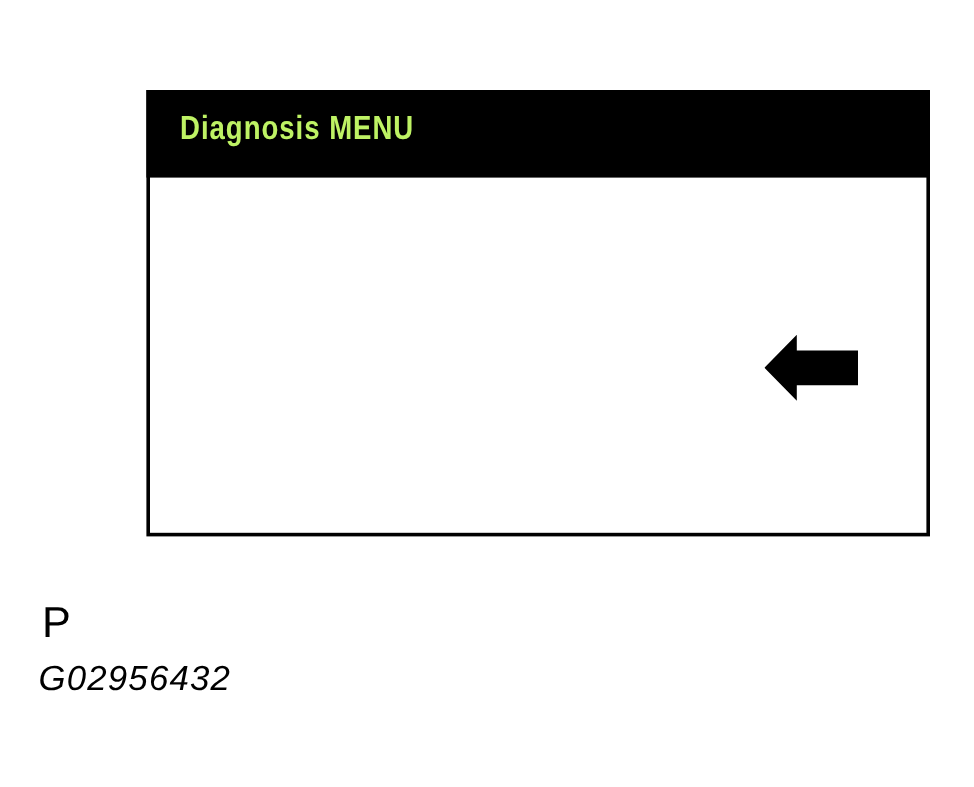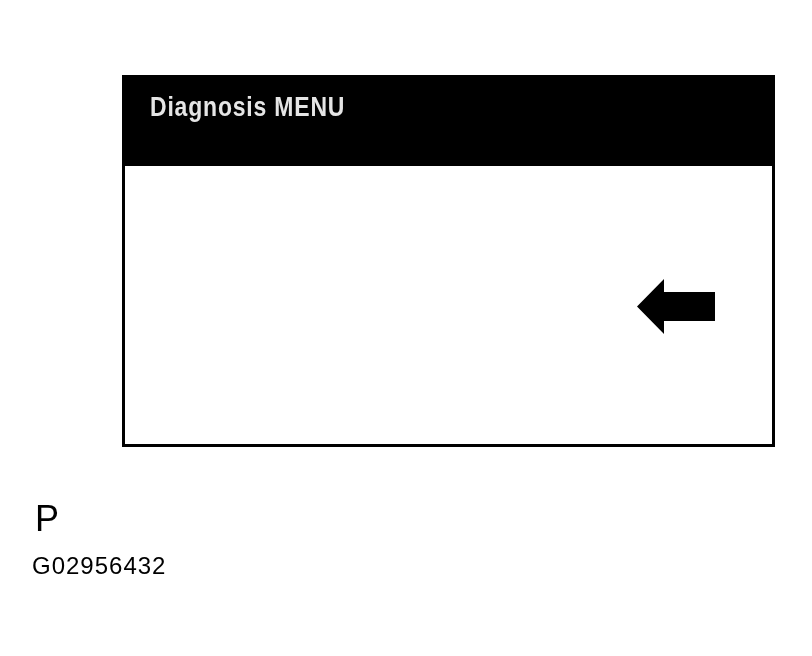--- a/index.html
+++ b/index.html
@@ -29,23 +29,23 @@
     height: 372px;
     box-sizing: border-box;
     border: 3px solid #000000;
     background: #ffffff;
   }
   .screen-header {
     position: absolute;
     left: -3px;
     top: -3px;
     width: 653px;
-    height: 91px;
+    height: 73px;
     background: #000000;
-    color: #e5e5e5;
+    color: #bef264;
     text-align: center;
   }
   .screen-title {
     position: absolute;
     left: 28px;
     top: 16px;
     font-size: 28px;
     font-weight: bold;
     letter-spacing: 1px;
     white-space: nowrap;
@@ -99,24 +99,25 @@
     left: 35px;
     top: 501px;
     font-size: 36px;
     line-height: 36px;
     color: #000000;
   }
   .figure-id {
     position: absolute;
     left: 32px;
     top: 552px;
-    font-size: 24px;
+    font-size: 29px;
     line-height: 28px;
     letter-spacing: 1px;
     color: #000000;
+    font-style: italic;
   }
 </style>
 </head>
 <body>
 
 <div class="canvas">
 
   <div class="screen">
 
     <div class="screen-header">

